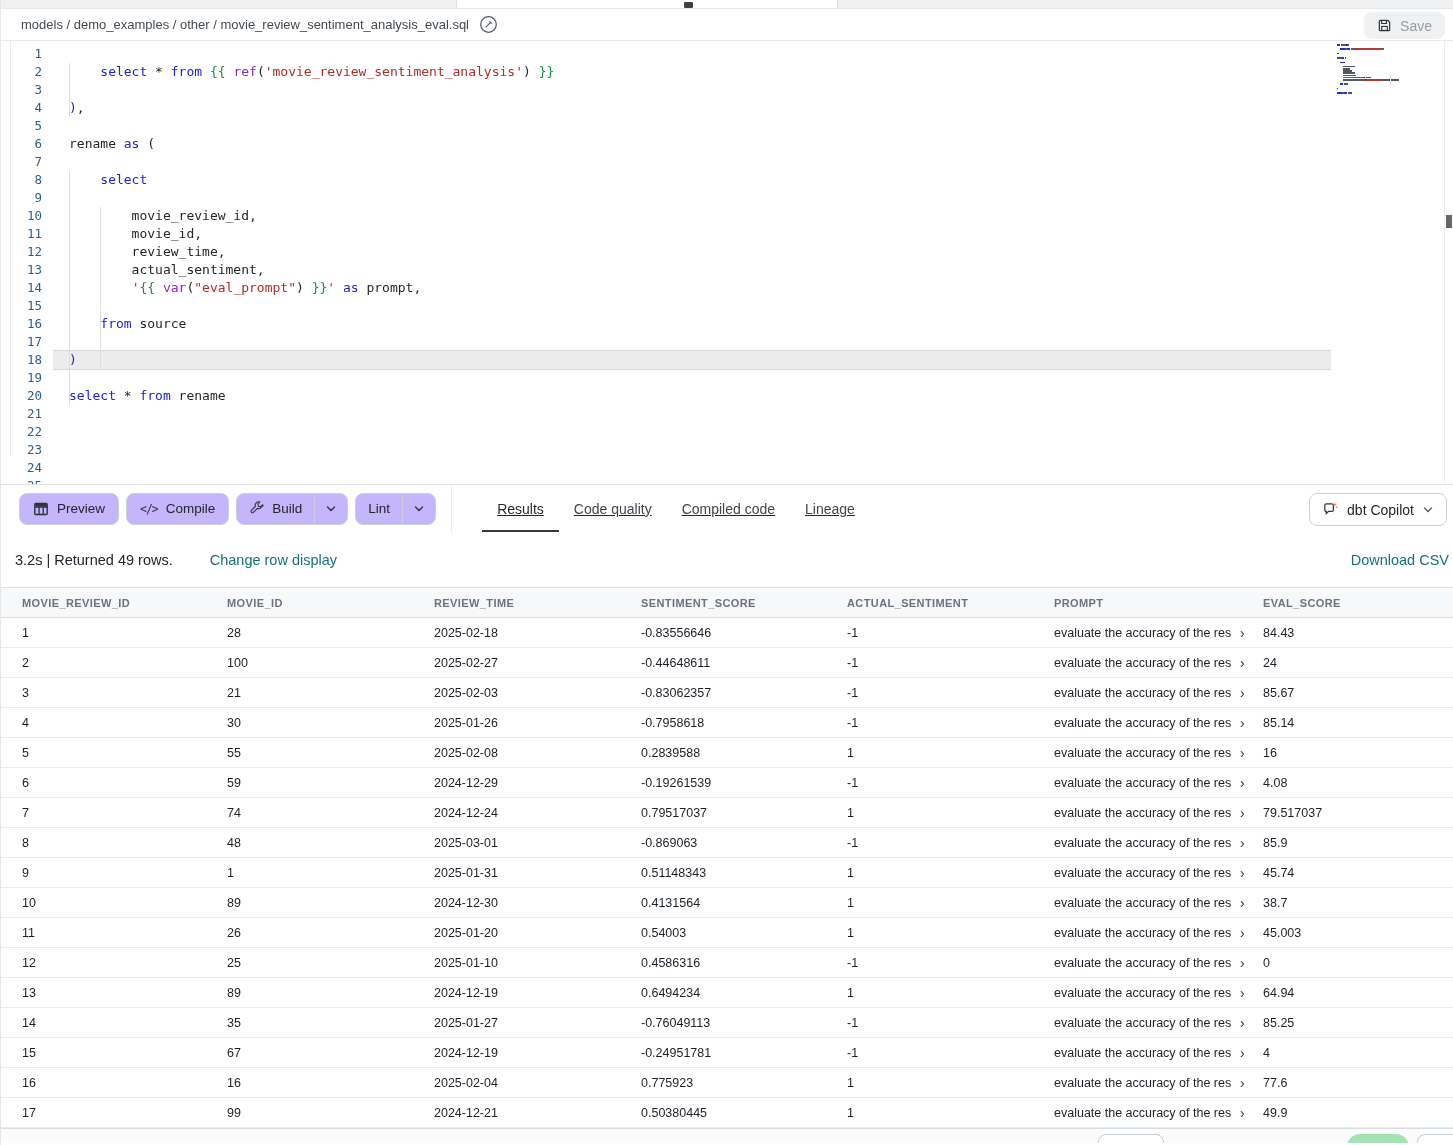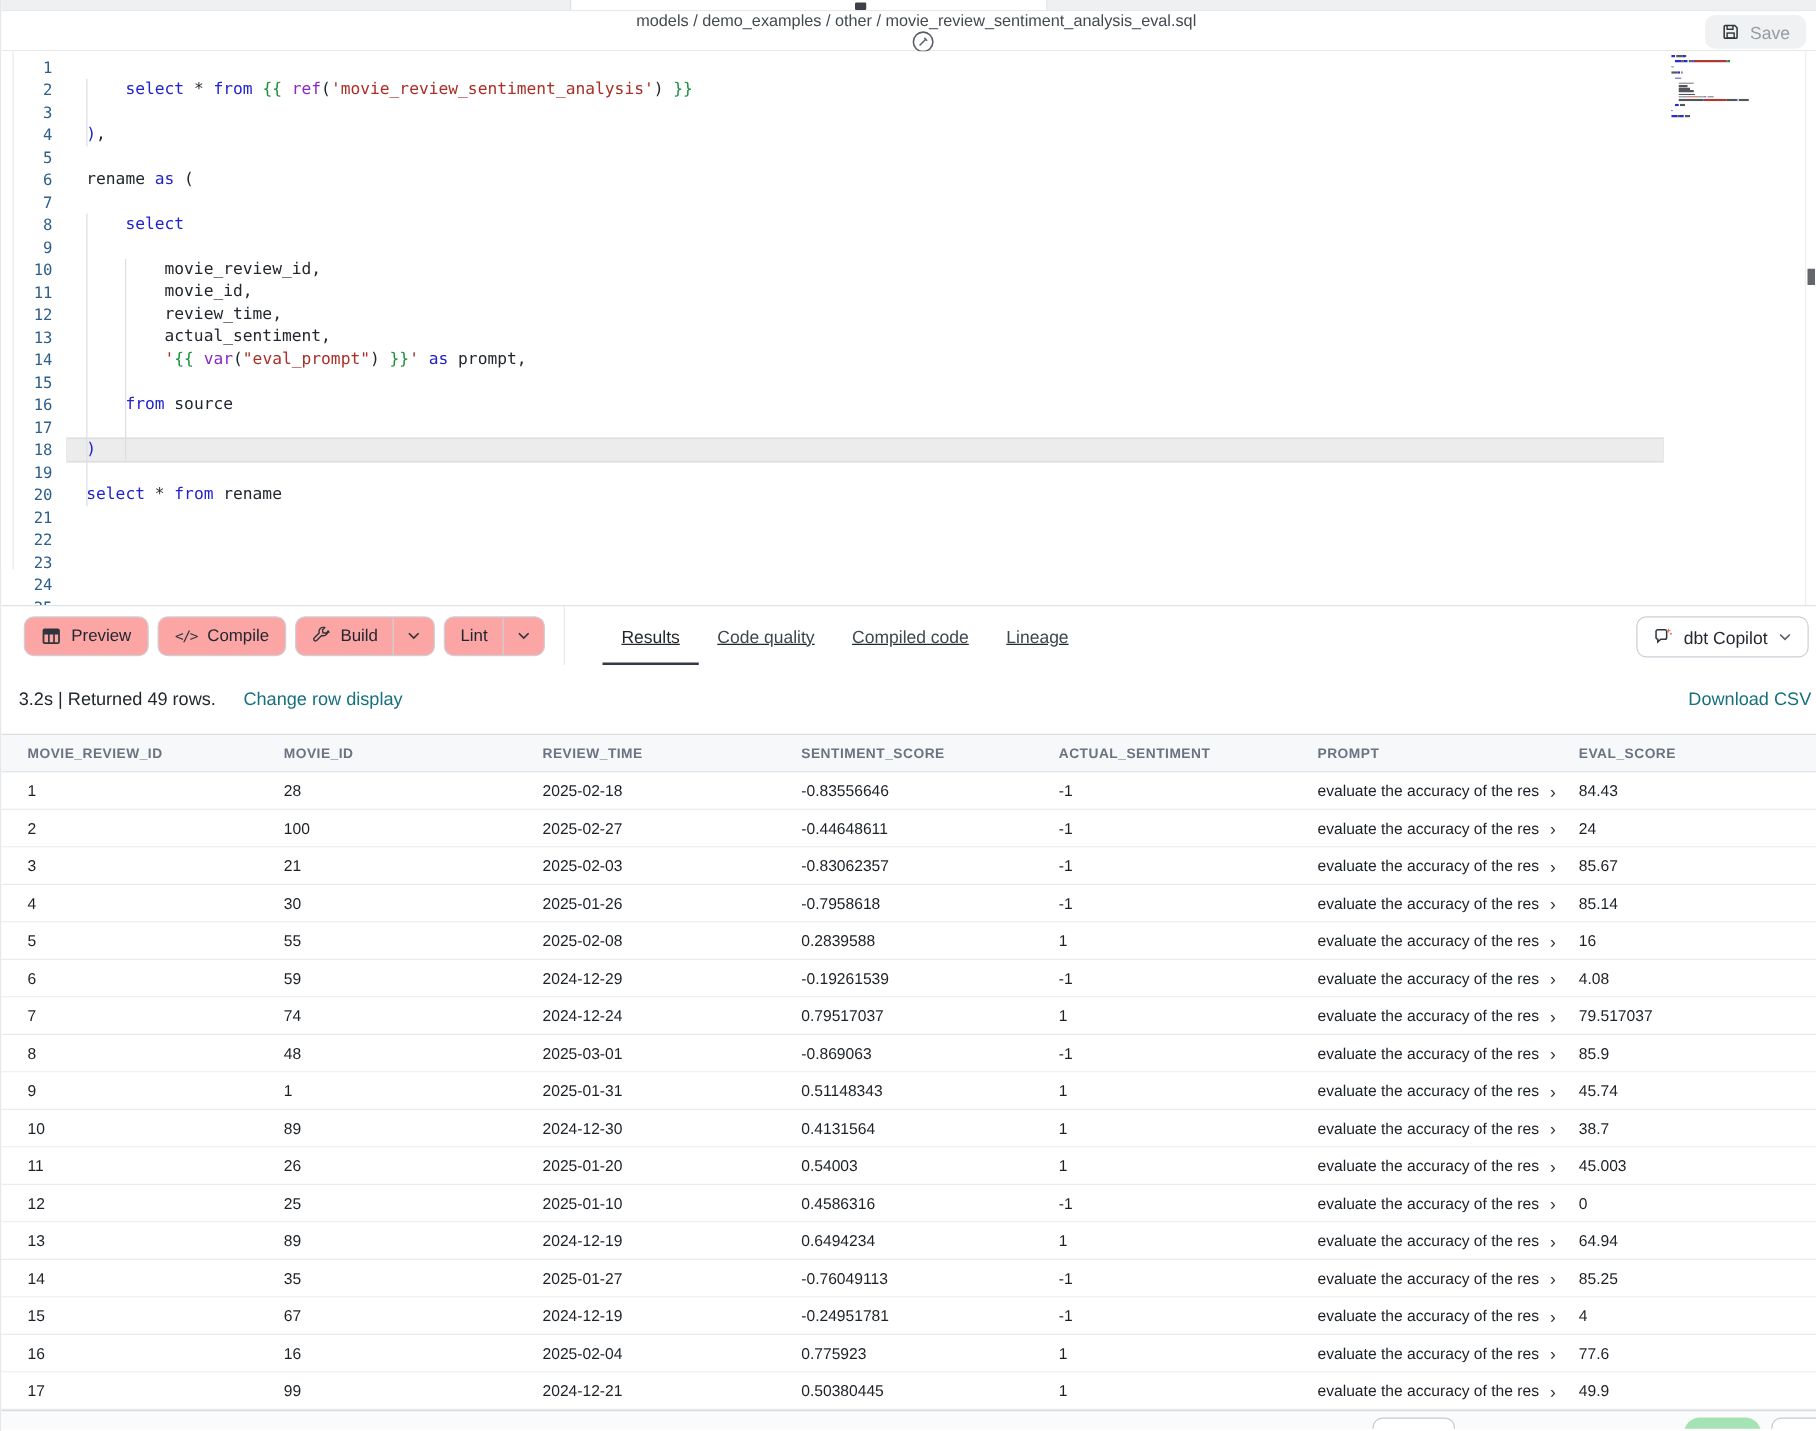--- a/index.html
+++ b/index.html
@@ -9,21 +9,21 @@
   *{box-sizing:border-box;}
 
   
   .top-strip{height:9px;background:#eef0f2;border-bottom:1px solid #e6e8ea;position:relative;}
   .top-strip .active-seg{position:absolute;left:455px;width:382px;top:0;bottom:0;background:#fff;
        border-left:1px solid #dfe2e5;border-right:1px solid #dfe2e5;}
   .top-strip .tab-glyph{position:absolute;left:683px;top:2px;width:9px;height:6px;background:#3c4147;border-radius:1px;}
 
   
   .breadcrumb-bar{height:32px;display:flex;align-items:center;padding:0 8px 0 20px;
-       border-bottom:1px solid #e6e8ea;position:relative;background:#fff;flex-direction:column;}
+       border-bottom:1px solid #e6e8ea;position:relative;background:#fff;}
   .breadcrumb{font-size:13px;color:#434a52;}
   .copy-icon{margin-left:10px;display:flex;align-items:center;cursor:pointer;}
   .save-btn{position:absolute;right:8px;top:3px;height:27px;display:flex;align-items:center;gap:8px;
        padding:0 13px;background:#eff1f3;border-radius:8px;color:#959ca4;font-size:14px;border:none;}
 
   
   .editor{position:relative;height:443px;background:#fff;overflow:hidden;}
   .left-strip{position:absolute;left:0;top:0;width:10px;height:415px;border-right:1px solid #e8eaec;background:#fff;}
   .gutter{position:absolute;left:10px;top:4px;width:31px;text-align:right;
        font-family:"DejaVu Sans Mono",monospace;font-size:12.5px;line-height:18px;color:#2d5f8a;}
@@ -39,42 +39,42 @@
   .guide-b{left:47px;top:166px;height:162px;}
   .minimap{position:absolute;left:1336px;top:3px;width:106px;overflow:hidden;}
   .mini-line{height:1.5px;margin-bottom:0.7px;display:flex;max-width:104px;overflow:hidden;}
   .mini-line i{display:block;height:100%;flex:none;}
   .scroll-strip{position:absolute;right:0;top:0;width:9px;height:443px;border-left:1px solid #eceef0;}
   .scroll-thumb{position:absolute;right:1px;top:174px;width:6px;height:13px;background:#63676c;}
 
   
   .toolbar{height:48px;border-top:1px solid #e0e3e6;display:flex;align-items:center;
        padding:0 8px 0 18px;position:relative;background:#fff;}
-  .btn,.btn-group{height:32px;border:1px solid #ccd1d6;border-radius:8px;background:#fca5a5;
+  .btn,.btn-group{height:32px;border:1px solid #ccd1d6;border-radius:8px;background:#c4b5fd;
        font-size:13.5px;color:#22272e;margin-right:7px;}
   .btn{display:flex;align-items:center;gap:8px;padding:0 13px;}
   .btn-group{display:flex;padding:0;overflow:hidden;}
   .btn-group .seg{display:flex;align-items:center;gap:8px;padding:0 12px;}
   .btn-group .seg + .seg{border-left:1px solid #ccd1d6;padding:0 10px;}
   .toolbar .divider{width:1px;height:48px;background:#e8eaec;margin-left:8px;}
   .icon{display:flex;align-items:center;color:#2e343a;}
   .code-glyph{font-family:"DejaVu Sans Mono",monospace;font-size:11.5px;letter-spacing:-1px;color:#2e343a;}
   .tabs{display:flex;height:48px;margin-left:30px;text-decoration:underline;}
   .tab{position:relative;display:flex;align-items:center;padding:0 15px;font-size:14px;color:#3e464e;cursor:pointer;}
   .tab.active{color:#1f252b;}
   .tab.active::after{content:"";position:absolute;left:0;right:0;bottom:0;height:3px;background:#353b42;}
   .copilot-btn{position:absolute;right:6px;top:8px;height:33px;display:flex;align-items:center;gap:8px;
        padding:0 12px;border:1px solid #ccd1d6;border-radius:8px;background:#fff;font-size:14px;color:#23282e;}
   .chev{color:#5a6169;display:flex;align-items:center;}
 
   
   .status-row{height:56px;display:flex;align-items:center;padding:0 14px;border-bottom:1px solid #dcdfe2;
        font-size:14.5px;color:#22272e;position:relative;background:#fff;}
   .teal-link{color:#17707d;cursor:pointer;}
-  .change-link{margin-left:22px;}
+  .change-link{margin-left:37px;}
   .download-link{position:absolute;right:4px;font-size:14.5px;}
 
   
   .grid{display:grid;grid-template-columns:205px 207px 207px 206px 207px 209px 1fr;
        padding-left:21px;align-items:center;}
   .thead{height:30px;background:#f7f8fa;border-bottom:1px solid #dcdfe2;}
   .th{font-size:11px;font-weight:bold;color:#6a7380;letter-spacing:0.4px;}
   .trow{height:30px;border-bottom:1px solid #e9ebee;font-size:12.5px;color:#1c2127;background:#fff;}
   .prompt-cell{display:flex;align-items:center;gap:8px;}
   .prompt-text{white-space:nowrap;overflow:hidden;max-width:178px;}

